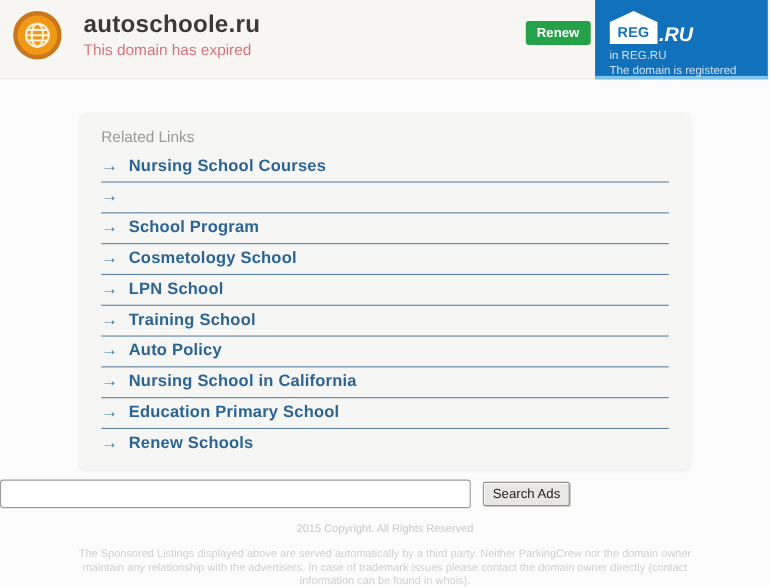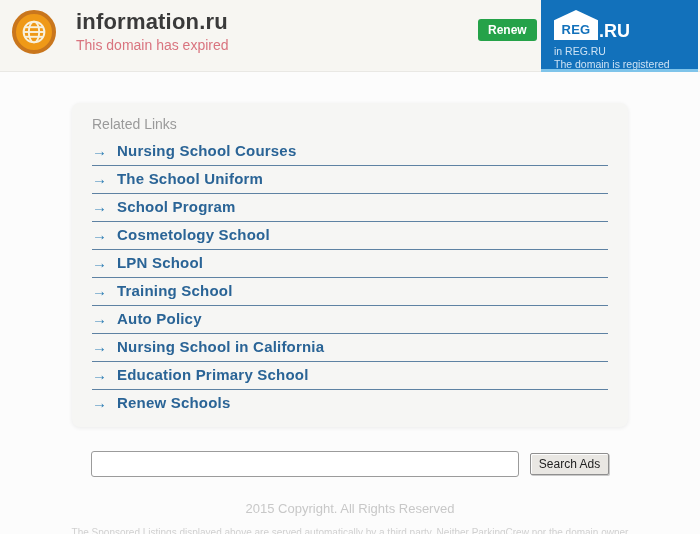--- a/index.html
+++ b/index.html
@@ -46,51 +46,51 @@
     padding:10px 0 0 13px;text-decoration:none;display:block;
   }
   .reg-logo-row{display:flex;align-items:flex-end;height:30px;}
   .reg-house{
     display:inline-flex;align-items:flex-end;justify-content:center;
     width:44px;height:30px;background:#fff;
     clip-path:polygon(0% 100%,0% 34%,50% 0%,100% 34%,100% 100%);
     color:var(--accent-blue-panel);font-weight:bold;font-size:13px;
     padding-bottom:3px;letter-spacing:.3px;
   }
-  .reg-ru{color:#fff;font-weight:bold;font-size:18px;line-height:18px;margin-left:1px;}
+  .reg-ru{color:#fff;font-weight:bold;font-size:18px;line-height:18px;margin-left:1px;font-style:italic;}
   .reg-caption{margin-top:5px;font-size:10.5px;line-height:13px;color:#cde2f4;}
   
   .card{
     width:556px;margin:31px auto 0;background:#f6f6f4;
     border-radius:8px;box-shadow:0 1px 4px rgba(0,0,0,.07);
     padding:13px 20px 10px;
   }
   .related-title{font-size:14px;color:#9a9a9a;margin-bottom:6px;}
   .rel-link{
     display:flex;align-items:center;padding:5px 0 6px;
     border-bottom:1px solid var(--separator-blue);
     text-decoration:none;cursor:pointer;
   }
   .rel-link:last-child{border-bottom:none;}
   .rel-link .arr{color:var(--arrow-blue);font-size:15px;font-weight:bold;margin-right:10px;line-height:16px;}
   .rel-link .txt{color:var(--link-blue);font-size:15px;font-weight:bold;line-height:16px;letter-spacing:.2px;}
   
-  .search-row{margin-top:24px;display:flex;justify-content:center;align-items:center;}
+  .search-row{margin-top:9px;display:flex;align-items:center;}
   .search-input{
     width:428px;height:26px;border:1px solid #9b9b9b;border-radius:3px;
     background:#fff;padding:0 6px;font-size:13px;font-family:inherit;color:#333;
   }
   .search-btn{
     margin-left:11px;height:22px;padding:0 8px;
     background:#e9e7e3;border:1px solid #8f8f8f;border-radius:2px;
     box-shadow:inset 1px 1px 0 #fdfdfd,1px 1px 0 #c9c9c9;
     font-size:12px;color:#222;cursor:pointer;font-family:inherit;
   }
   
-  .copyright{margin-top:24px;text-align:center;font-size:13px;color:#c8c8c8;}
+  .copyright{margin-top:14px;text-align:center;font-size:10px;color:#c8c8c8;}
   .disclaimer{
     width:588px;margin:11px auto 0;text-align:center;
     font-size:10px;line-height:12.5px;color:#d0d0d0;
   }
 </style>
 </head>
 <body>
 
 <div class="page">
 
@@ -101,21 +101,21 @@
           <circle cx="20" cy="20" r="13"></circle>
           <ellipse cx="20" cy="20" rx="6.5" ry="13"></ellipse>
           <line x1="8.5" y1="14" x2="31.5" y2="14"></line>
           <line x1="7" y1="20" x2="33" y2="20"></line>
           <line x1="8.5" y1="26" x2="31.5" y2="26"></line>
         </g>
       </svg>
     </div>
 
     <div class="title-wrap">
-      <h1 class="domain-title">information.ru</h1>
+      <h1 class="domain-title">autoschoole.ru</h1>
       <div class="expired">This domain has expired</div>
     </div>
 
     <button class="renew-btn">Renew</button>
 
     <a class="reg-panel">
       <span class="reg-logo-row">
         <span class="reg-house">
           <span>REG</span>
         </span>
@@ -130,21 +130,20 @@
 
   <div class="card">
     <div class="related-title">Related Links</div>
     <div id="links-list">
         <a class="rel-link">
           <span class="arr">→</span>
           <span class="txt">Nursing School Courses</span>
         </a>
         <a class="rel-link">
           <span class="arr">→</span>
-          <span class="txt">The School Uniform</span>
         </a>
         <a class="rel-link">
           <span class="arr">→</span>
           <span class="txt">School Program</span>
         </a>
         <a class="rel-link">
           <span class="arr">→</span>
           <span class="txt">Cosmetology School</span>
         </a>
         <a class="rel-link">

